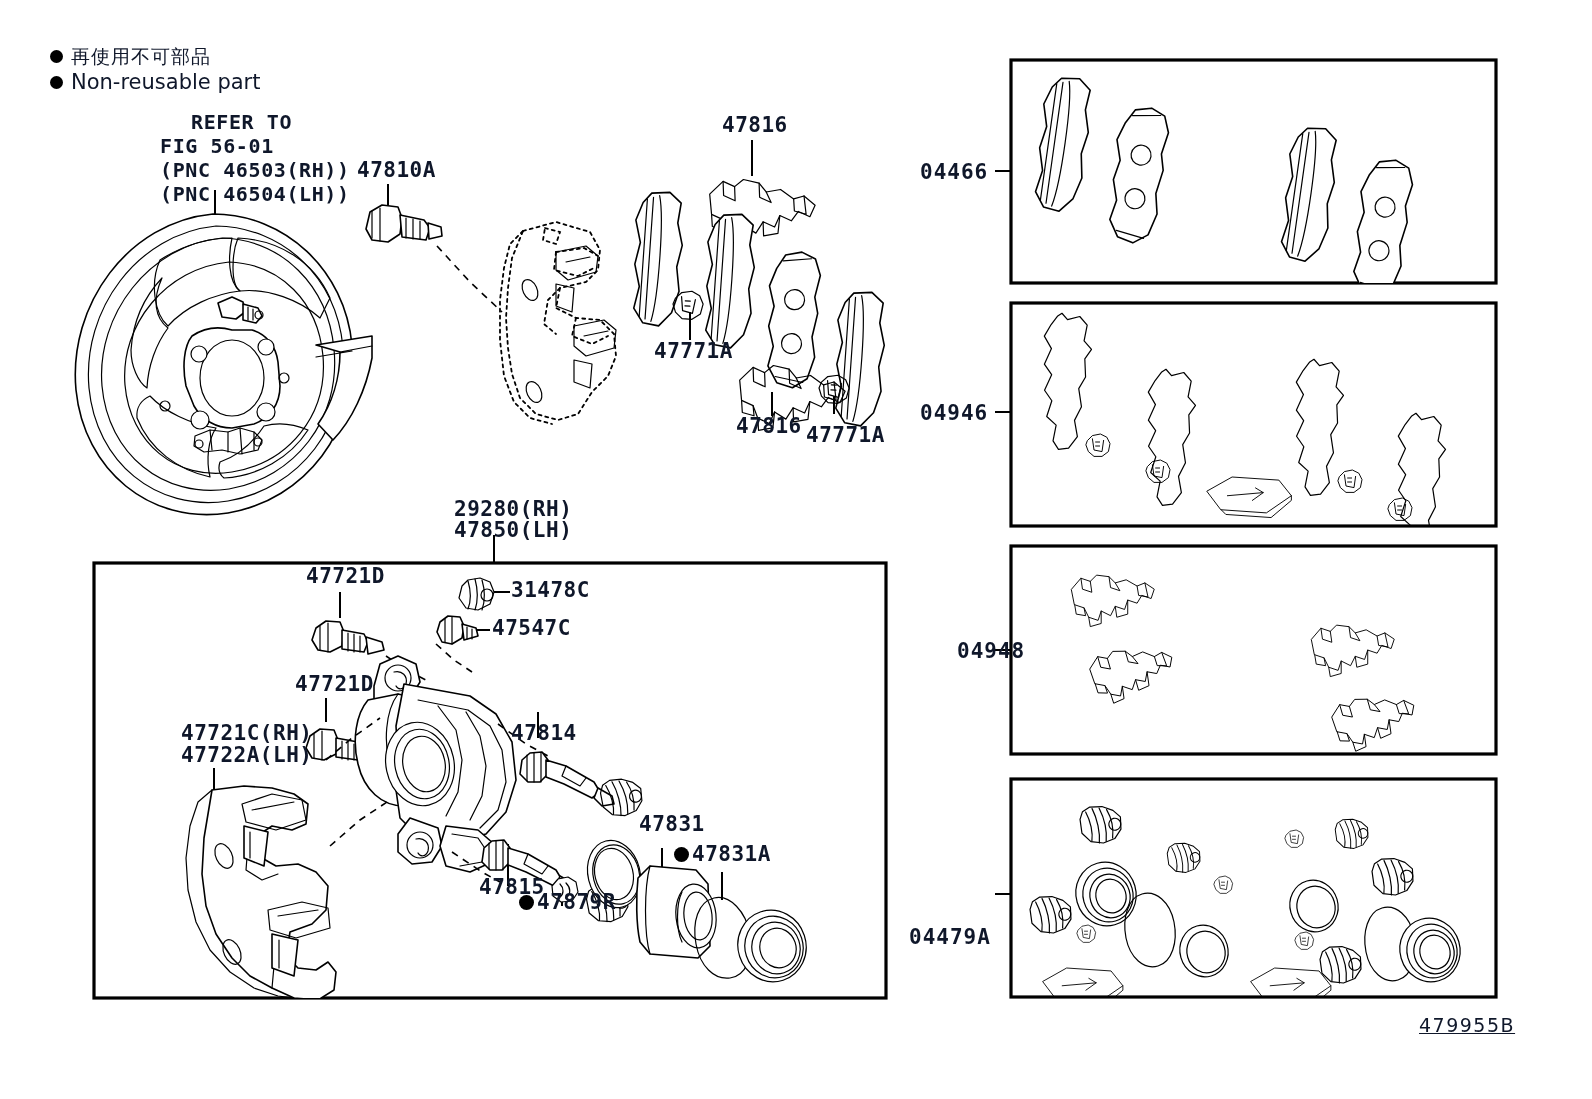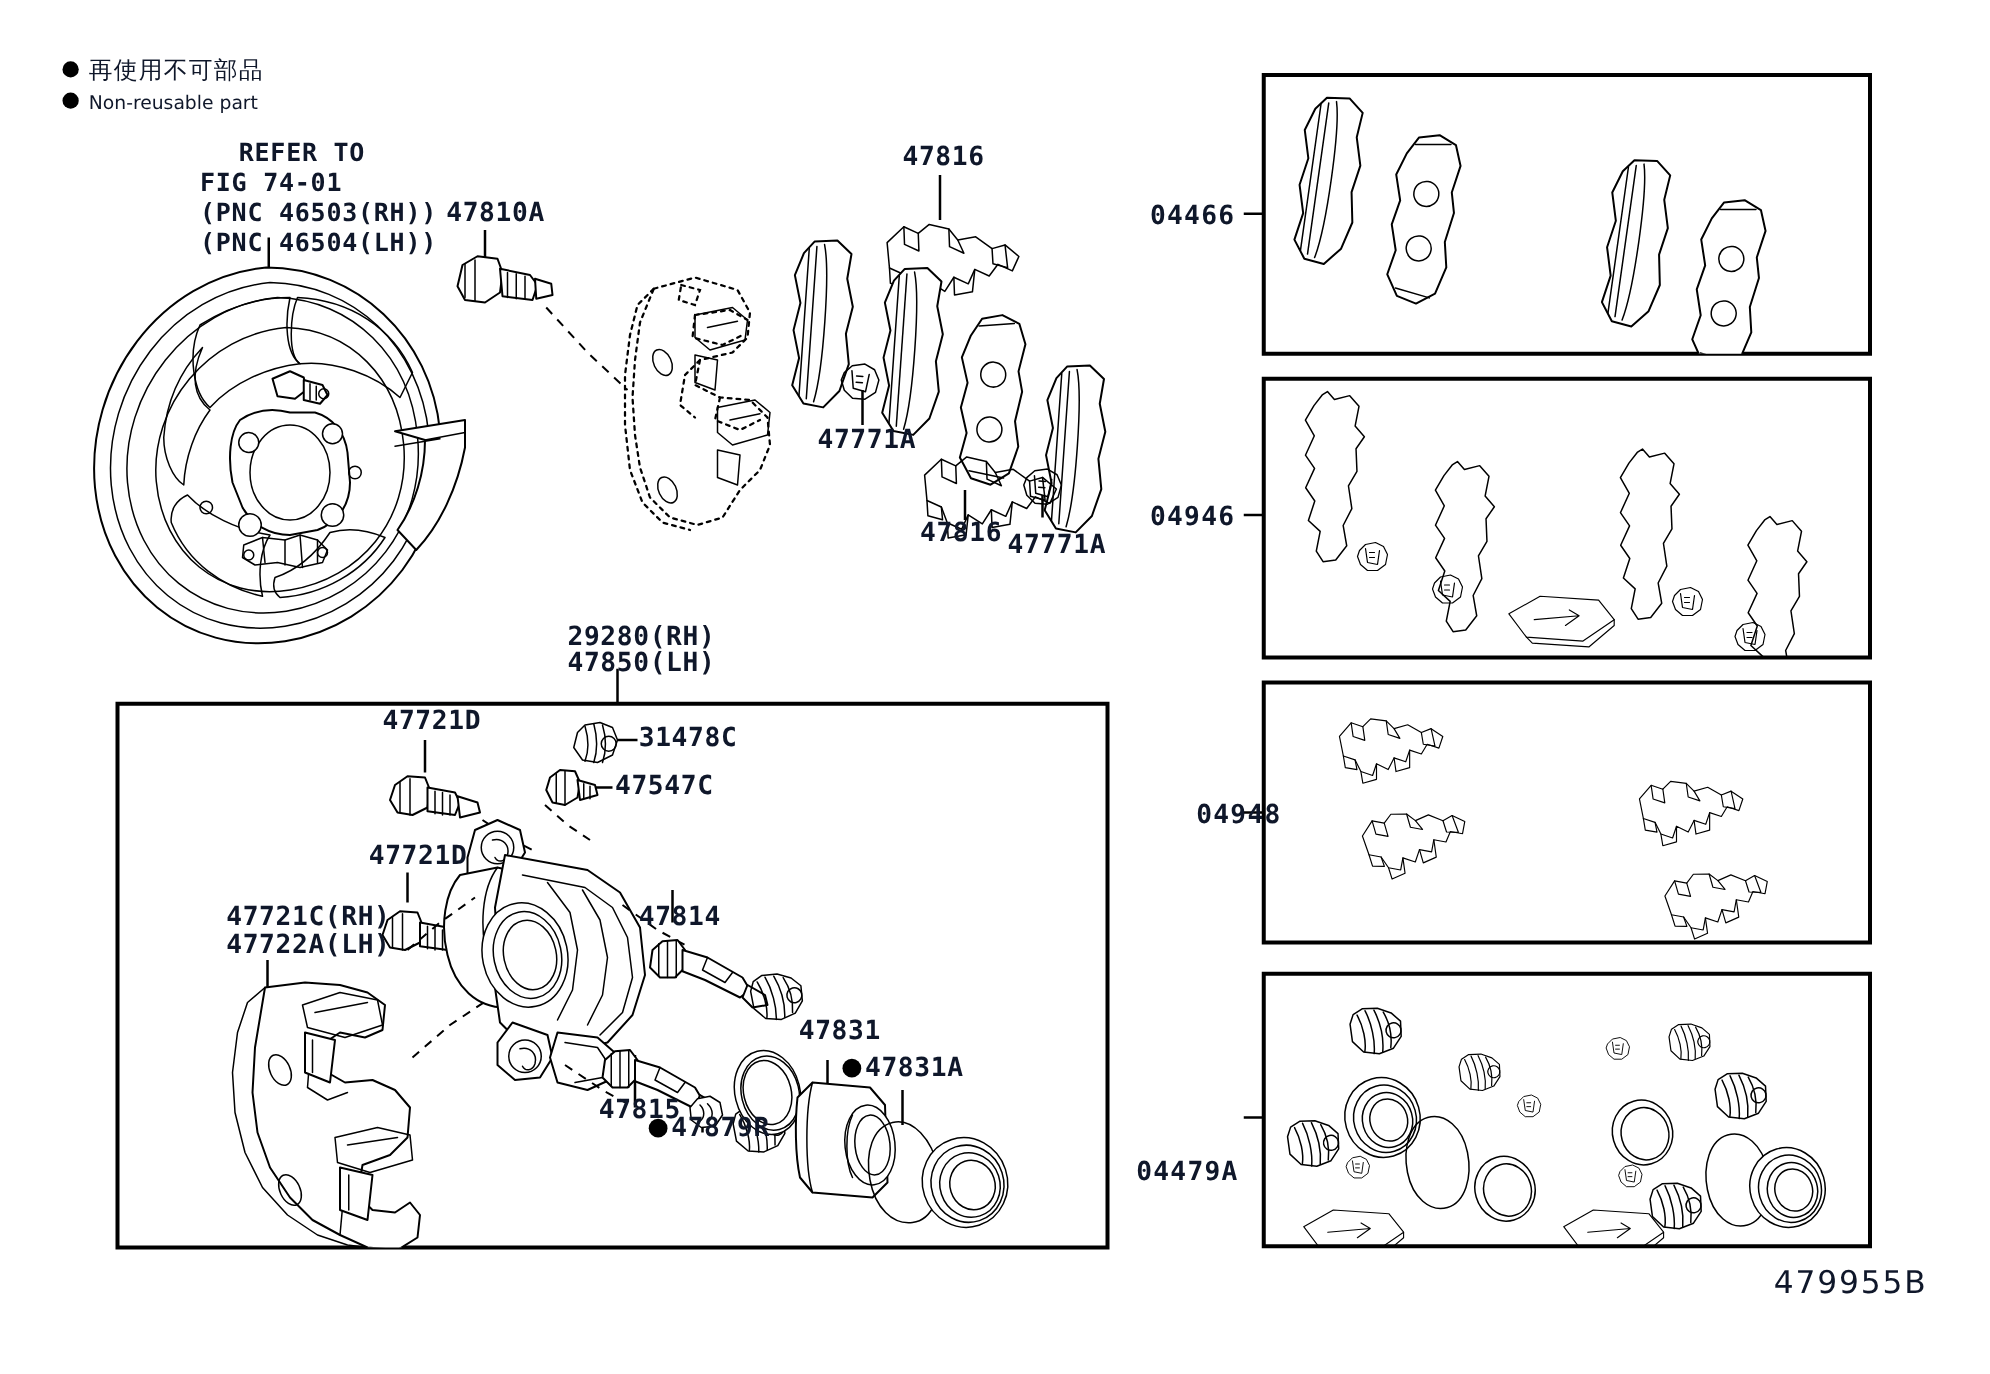--- a/index.html
+++ b/index.html
@@ -24,25 +24,25 @@
     line-height:25px;
   }
   .lbl.kit{font-size:21px;letter-spacing:1px;}
   .lbl.refer{font-size:20px;line-height:24px;letter-spacing:0.6px;}
   .lbl.legend-jp{
     font-family:"DejaVu Sans","Liberation Sans",sans-serif;
     font-size:19px;font-weight:400;letter-spacing:1px;
   }
   .lbl.legend-en{
     font-family:"DejaVu Sans","Liberation Sans",sans-serif;
-    font-size:15px;font-weight:400;letter-spacing:0px;
+    font-size:21px;font-weight:400;letter-spacing:0px;
   }
   .lbl.figid{
     font-family:"DejaVu Sans","Liberation Sans",sans-serif;
-    font-size:25px;font-weight:400;letter-spacing:1.5px;
+    font-size:19px;font-weight:400;letter-spacing:1.5px;text-decoration:underline;
   }
   .dot{
     display:inline-block;width:13px;height:13px;border-radius:50%;
     background:#000;vertical-align:middle;margin-right:8px;
     position:relative;top:-2px;
   }
   .dotpre{
     display:inline-block;width:15px;height:15px;border-radius:50%;
     background:#000;vertical-align:middle;margin-right:3px;
     position:relative;top:-2px;
@@ -571,21 +571,21 @@
   </svg>
 
   <div class="legendrow" style="left:50px;top:44px;">
     <span class="dot"></span><span class="lbl legend-jp" style="position:static;">再使用不可部品</span>
   </div>
   <div class="legendrow" style="left:50px;top:70px;">
     <span class="dot"></span><span class="lbl legend-en" style="position:static;">Non-reusable part</span>
   </div>
 
   <div class="lbl refer" style="left:160px;top:110px;margin-left:31px;">REFER TO</div>
-  <div class="lbl refer" style="left:160px;top:134px;">FIG 74-01</div>
+  <div class="lbl refer" style="left:160px;top:134px;">FIG 56-01</div>
   <div class="lbl refer" style="left:160px;top:158px;">(PNC 46503(RH))</div>
   <div class="lbl refer" style="left:160px;top:182px;">(PNC 46504(LH))</div>
 
   <div class="lbl" style="left:357px;top:158px;">47810A</div>
 
   <div class="lbl" style="left:722px;top:113px;">47816</div>
 
   <div class="lbl" style="left:654px;top:339px;">47771A</div>
 
   <div class="lbl" style="left:736px;top:414px;">47816</div>

